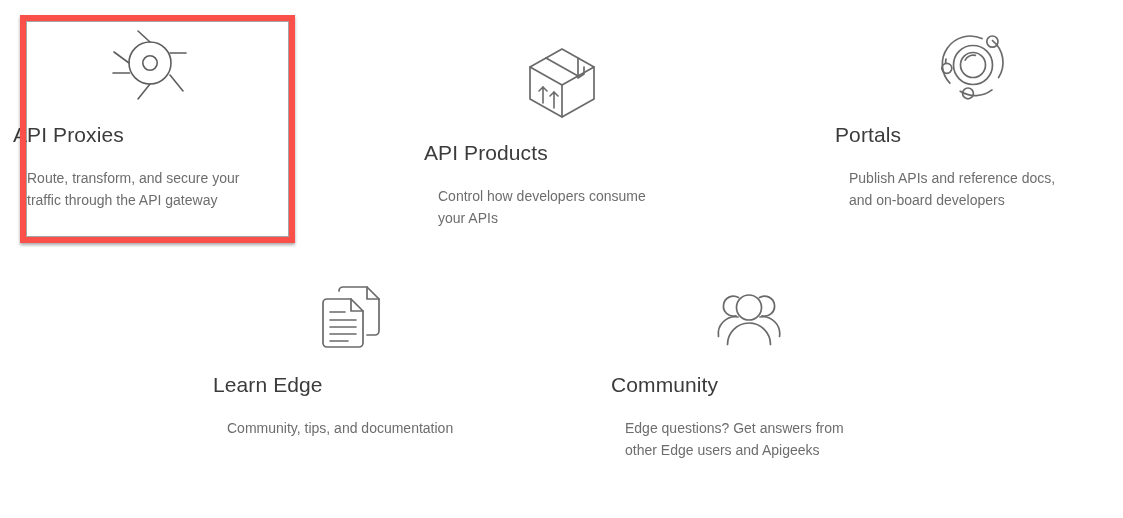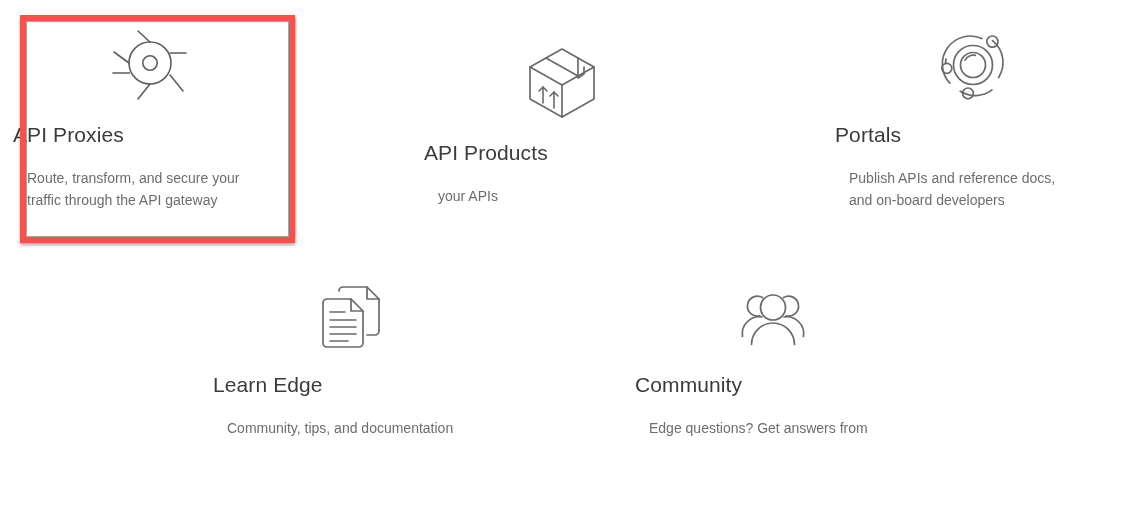--- a/index.html
+++ b/index.html
@@ -59,21 +59,21 @@
   }
   .card-desc .l2 { display: block; }
 
   
   #card-api-proxies  { left: 13px;  top: 22px; }
   #card-api-products { left: 424px; top: 40px; }
   #card-portals      { left: 835px; top: 22px; }
 
   
   #card-learn-more { left: 213px; top: 272px; }
-  #card-community  { left: 635px; top: 272px; }
+  #card-community  { left: 611px; top: 272px; }
 
   
   #highlight-box {
     position: absolute;
     left: 20px;
     top: 15px;
     width: 275px;
     height: 228px;
     border: 6px solid #fa5049;
     box-sizing: border-box;
@@ -129,20 +129,21 @@
         <g stroke-width="1.6">
           <line x1="17" y1="57" x2="17" y2="41"></line>
           <polyline points="13,45 17,41 21,45"></polyline>
           <line x1="28" y1="62" x2="28" y2="46"></line>
           <polyline points="24,50 28,46 32,50"></polyline>
         </g>
       </svg>
     </div>
     <div class="card-title">API Products</div>
     <div class="card-desc">
+      <span class="l1">Control how developers consume</span>
       <span class="l2">your APIs</span>
     </div>
   </div>
 
   <div class="card" id="card-portals">
     <div class="card-icon">
       <svg width="76" height="76" viewBox="0 0 76 76" fill="none" stroke="#6a6a6a" stroke-width="1.7" stroke-linecap="round">
 
         <path d="M 57.5 13.6 A 28 28 0 0 1 63.6 50.5"></path>
         <path d="M 57.0 62.9 A 28 28 0 0 1 25.2 64.3"></path>
@@ -202,18 +203,19 @@
         <path d="M 50.5 14.5 a 10 10 0 1 1 2.5 18.3"></path>
         <path d="M 51.0 34.0 a 17 17 0 0 1 19.5 19.5"></path>
 
         <circle cx="40" cy="24.5" r="12.5"></circle>
         <path d="M 18.5 61.5 a 21.5 21.5 0 0 1 43 0"></path>
       </svg>
     </div>
     <div class="card-title">Community</div>
     <div class="card-desc">
       <span class="l1">Edge questions? Get answers from</span>
+      <span class="l2">other Edge users and Apigeeks</span>
     </div>
   </div>
 
   <div id="highlight-box"></div>
 
 </div>
 
 </body></html>

